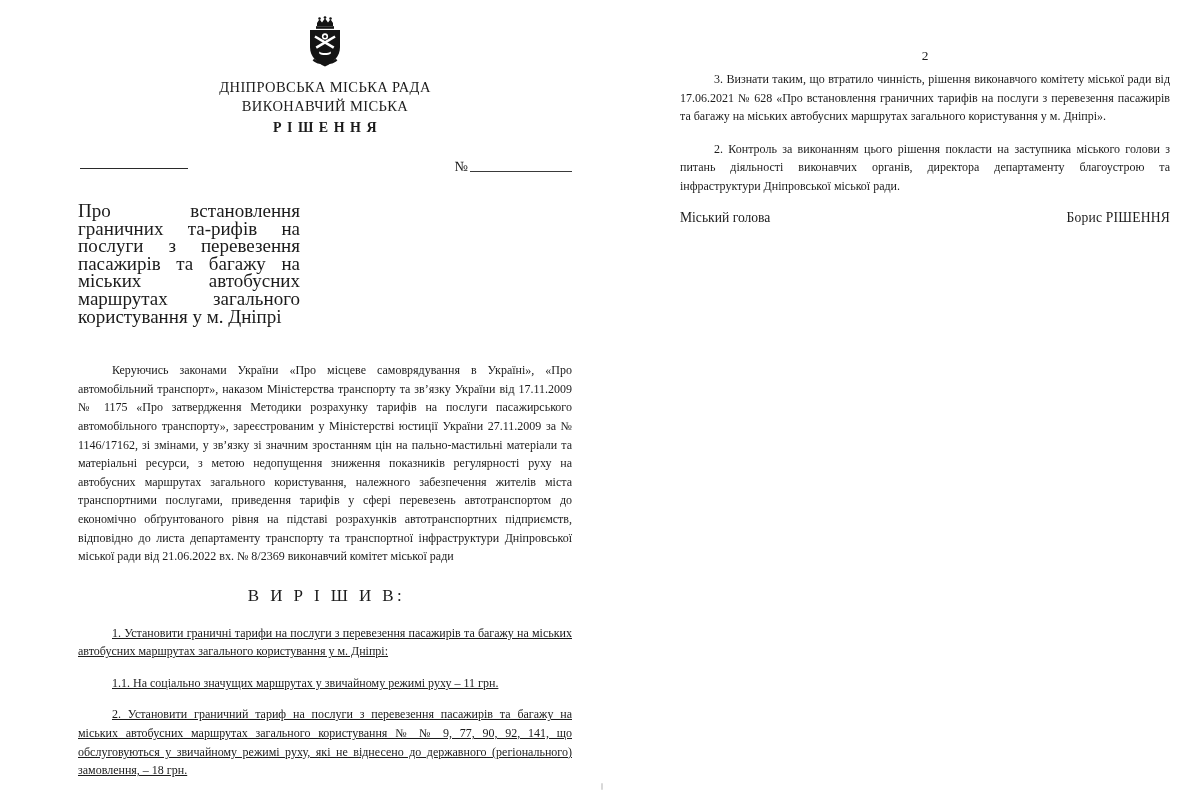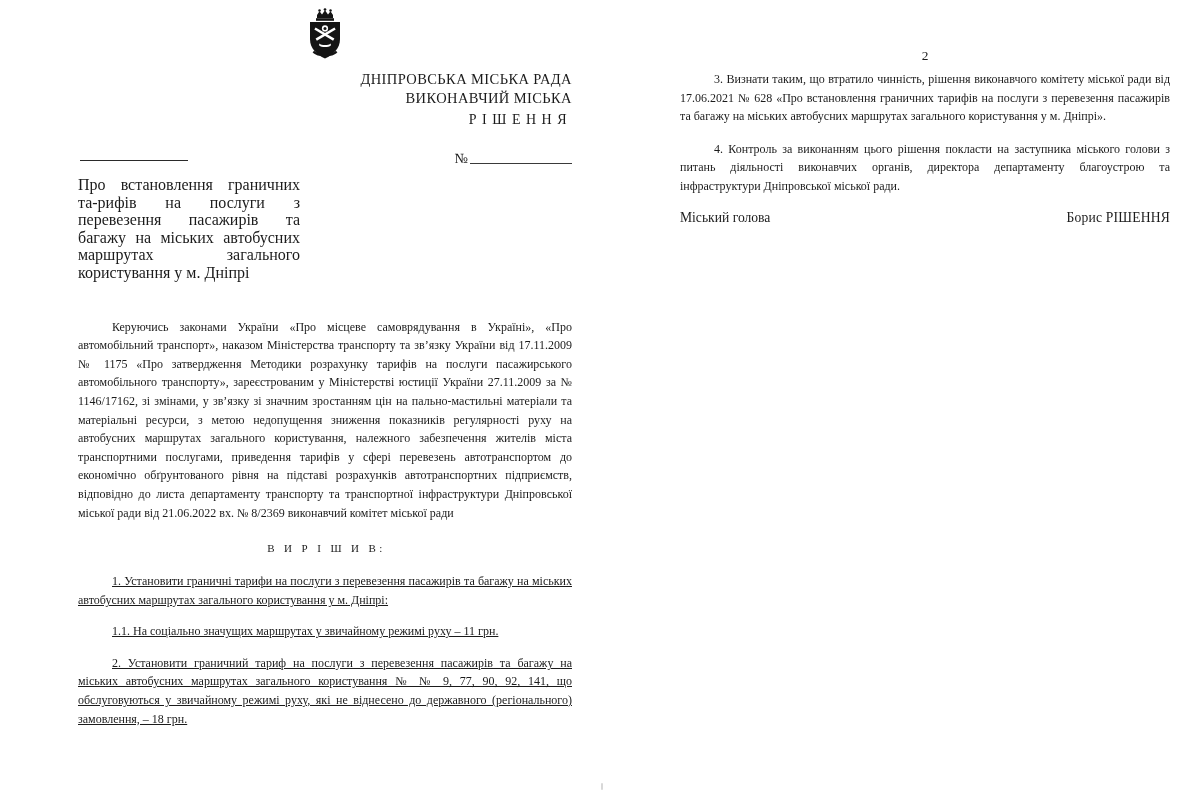--- a/index.html
+++ b/index.html
@@ -26,36 +26,36 @@
   .page {
     position: relative;
     height: 800px;
     box-sizing: border-box;
   }
   .page-left  { width: 600px; padding: 0 28px 0 78px; }
   .page-right { width: 600px; padding: 0 30px 0 80px; }
 
   
   .letterhead {
-    text-align: right;
-    padding-top: 8px;
+    text-align: center;
+    padding-top: 16px;
   }
   .emblem {
     display: block;
     margin: 0 auto 6px auto;
   }
   .org-line {
     font-size: 14.5px;
     letter-spacing: 0.4px;
     line-height: 19px;
     white-space: nowrap;
   }
   .doc-kind {
     font-size: 14px;
-    font-weight: normal;
+    font-weight: bold;
     letter-spacing: 5.5px;
     line-height: 21px;
     margin-top: 1px;
     padding-left: 5px;
   }
 
   
   .rule-row {
     position: relative;
     height: 30px;
@@ -84,21 +84,22 @@
   }
   .rule-no .rule-line {
     width: 102px;
     border-bottom: 1px solid #3a3a3a;
     height: 12px;
   }
 
   
   .subject {
     width: 222px;
-    font-size: 16px;
+    margin-top: 18px;
+    font-size: 19px;
     line-height: 17.6px;
     text-align: justify;
     text-justify: inter-word;
     hyphens: manual;
   }
 
   
   .body-block { margin-top: 36px; }
 
   p.para {
@@ -106,21 +107,21 @@
     font-size: 12px;
     line-height: 18.6px;
     text-align: justify;
     text-justify: inter-word;
     text-indent: 34px;
   }
   p.para.tight { margin-bottom: 13px; text-decoration: underline; }
 
   .decides {
     text-align: center;
-    font-size: 11px;
+    font-size: 17px;
     letter-spacing: 3.4px;
     margin: 20px 0 18px 0;
     padding-left: 3px;
   }
 
   
   .page-number {
     text-align: center;
     font-size: 13.4px;
     line-height: 16px;
@@ -205,21 +206,21 @@
       <p class="para tight">1.1. На соціально значущих маршрутах у звичайному режимі руху – 11 грн.</p>
       <p class="para tight">2. Установити граничний тариф на послуги з перевезення пасажирів та багажу на міських автобусних маршрутах загального користування № № 9, 77, 90, 92, 141, що обслуговуються у звичайному режимі руху, які не віднесено до державного (регіонального) замовлення, – 18 грн.</p>
     </div>
   </div>
 
   <div class="page page-right">
 
     <div class="page-number">2</div>
 
     <p class="para">3. Визнати таким, що втратило чинність, рішення виконавчого комітету міської ради від 17.06.2021 № 628 «Про встановлення граничних тарифів на послуги з перевезення пасажирів та багажу на міських автобусних маршрутах загального користування у м. Дніпрі».</p>
-    <p class="para">4. Контроль за виконанням цього рішення покласти на заступника міського голови з питань діяльності виконавчих органів, директора департаменту благоустрою та інфраструктури Дніпровської міської ради.</p>
+    <p class="para">2. Контроль за виконанням цього рішення покласти на заступника міського голови з питань діяльності виконавчих органів, директора департаменту благоустрою та інфраструктури Дніпровської міської ради.</p>
 
     <div class="signature">
       <span class="sig-left">Міський голова</span>
       <span class="sig-right">Борис РІШЕННЯ</span>
     </div>
   </div>
 
   <div class="speck"></div>
 </div>
 

